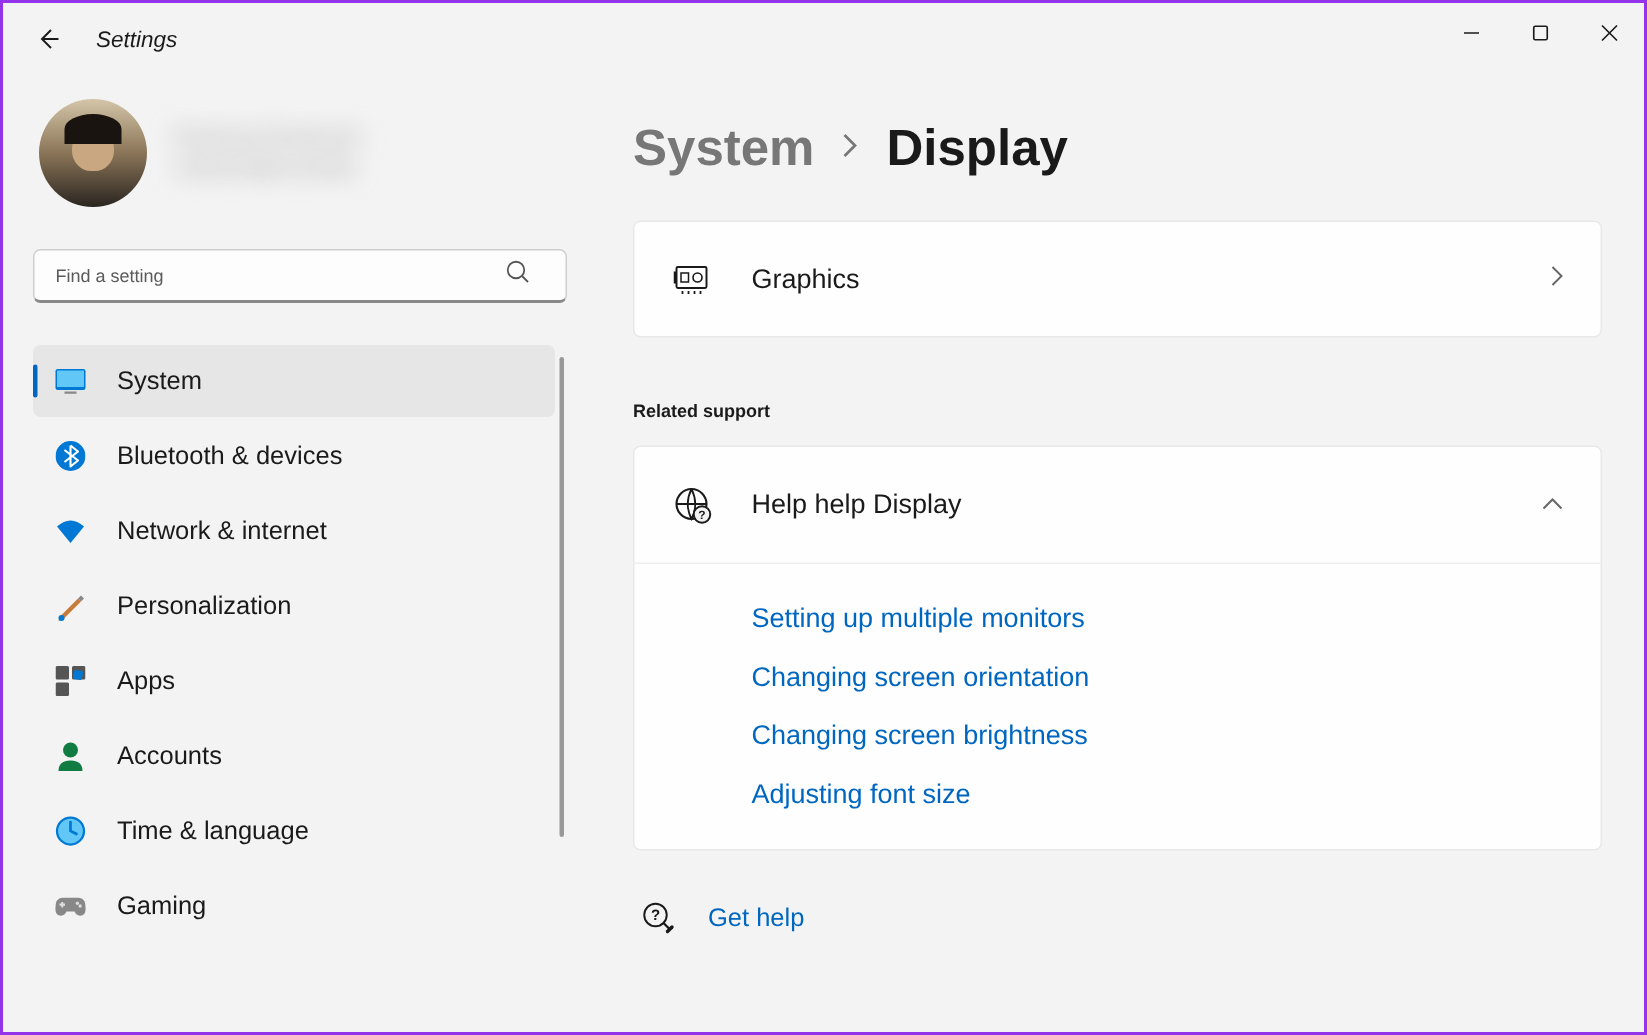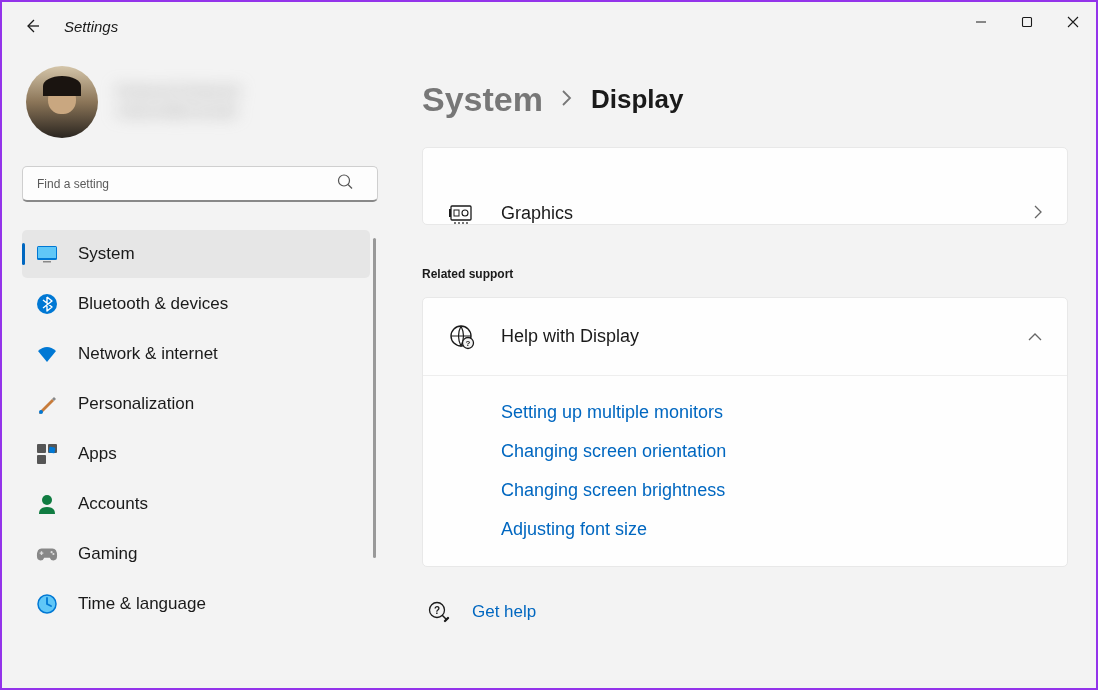--- a/index.html
+++ b/index.html
@@ -29,23 +29,23 @@
     .nav-item { display: flex; align-items: center; height: 48px; padding-left: 14px; gap: 20px; border-radius: 5px; cursor: pointer; font-size: 17px; color: #1a1a1a; }
     .nav-item.active { background: #e6e6e6; position: relative; }
     .nav-item.active::before { content: ""; position: absolute; left: 0; top: 13px; bottom: 13px; width: 3px; background: #0067c0; border-radius: 2px; }
     .nav-icon { width: 22px; height: 22px; display: flex; align-items: center; justify-content: center; flex-shrink: 0; }
     .nav-scrollbar { position: absolute; right: -6px; top: 8px; width: 3px; height: 320px; background: #999; border-radius: 2px; }
     
     .content { flex: 1; padding: 30px 28px 0 40px; overflow: hidden; }
     .breadcrumb { display: flex; align-items: center; gap: 18px; margin-bottom: 28px; }
     .crumb-parent { font-size: 34px; font-weight: 600; color: #777; cursor: pointer; }
     .crumb-chevron { color: #777; }
-    .crumb-current { font-size: 26px; font-weight: 600; color: #1a1a1a; }
-    
-    .setting-card { background: #fefefe; border: 1px solid #e8e8e8; border-radius: 5px; display: flex; align-items: flex-end; height: 78px; padding: 0 24px; cursor: pointer; margin-bottom: 42px; }
+    .crumb-current { font-size: 34px; font-weight: 600; color: #1a1a1a; }
+    
+    .setting-card { background: #fefefe; border: 1px solid #e8e8e8; border-radius: 5px; display: flex; align-items: center; height: 78px; padding: 0 24px; cursor: pointer; margin-bottom: 42px; }
     .setting-card .card-icon { width: 30px; display: flex; align-items: center; justify-content: center; margin-right: 24px; }
     .setting-card .card-label { font-size: 18px; color: #1a1a1a; flex: 1; }
     
     .section-title { font-size: 12px; font-weight: 600; color: #1a1a1a; margin-bottom: 16px; }
     
     .help-card { background: #fefefe; border: 1px solid #e8e8e8; border-radius: 5px; margin-bottom: 34px; }
     .help-header { display: flex; align-items: center; height: 78px; padding: 0 24px; cursor: pointer; border-bottom: 1px solid #eee; }
     .help-header .card-icon { width: 30px; display: flex; align-items: center; justify-content: center; margin-right: 24px; }
     .help-header .card-label { font-size: 18px; color: #1a1a1a; flex: 1; }
     .help-content { padding: 26px 24px 26px 78px; display: flex; flex-direction: column; gap: 18px; }
@@ -156,38 +156,38 @@
         <span class="nav-icon">
           <svg width="20" height="20" viewBox="0 0 20 20">
               <circle cx="10" cy="6" r="5" fill="#107c41"></circle>
               <path d="M2 20 Q2 13 10 13 Q18 13 18 20 Z" fill="#107c41"></path>
             </svg>
         </span>
         <span>Accounts</span>
       </div>
       <div class="nav-item">
         <span class="nav-icon">
+          <svg width="22" height="22" viewBox="0 0 22 22">
+              <circle cx="11" cy="11" r="9" fill="#60c7f7"></circle>
+              <circle cx="11" cy="11" r="9" fill="none" stroke="#0078d4" stroke-width="1.5"></circle>
+              <path d="M11 5 L11 11 L15 13" stroke="#0078d4" stroke-width="1.8" fill="none" stroke-linecap="round"></path>
+            </svg>
+        </span>
+        <span>Time &amp; language</span>
+      </div>
+      <div class="nav-item">
+        <span class="nav-icon">
           <svg width="24" height="16" viewBox="0 0 24 16">
               <path d="M6 2 L18 2 Q23 2 23 10 Q23 15 19 15 Q16 15 15 12 L9 12 Q8 15 5 15 Q1 15 1 10 Q1 2 6 2 Z" fill="#888"></path>
               <circle cx="17" cy="6" r="1.2" fill="#ddd"></circle>
               <circle cx="19" cy="8" r="1.2" fill="#ddd"></circle>
               <path d="M6 5 L6 9 M4 7 L8 7" stroke="#ddd" stroke-width="1.5"></path>
             </svg>
         </span>
         <span>Gaming</span>
-      </div>
-      <div class="nav-item">
-        <span class="nav-icon">
-          <svg width="22" height="22" viewBox="0 0 22 22">
-              <circle cx="11" cy="11" r="9" fill="#60c7f7"></circle>
-              <circle cx="11" cy="11" r="9" fill="none" stroke="#0078d4" stroke-width="1.5"></circle>
-              <path d="M11 5 L11 11 L15 13" stroke="#0078d4" stroke-width="1.8" fill="none" stroke-linecap="round"></path>
-            </svg>
-        </span>
-        <span>Time &amp; language</span>
       </div>
       <div class="nav-scrollbar"></div>
     </nav>
   </aside>
 
   <main class="content">
     <div class="breadcrumb">
       <span class="crumb-parent">System</span>
       <span class="crumb-chevron">
         <svg width="12" height="20" viewBox="0 0 12 20">
@@ -220,21 +220,21 @@
     <div class="help-card">
       <div class="help-header">
         <span class="card-icon">
           <svg width="26" height="26" viewBox="0 0 26 26">
               <circle cx="12" cy="12" r="10" stroke="#1a1a1a" stroke-width="1.4" fill="none"></circle>
               <path d="M2 12 L22 12 M12 2 Q17 12 12 22 Q7 12 12 2" stroke="#1a1a1a" stroke-width="1.2" fill="none"></path>
               <circle cx="19" cy="19" r="5.5" fill="#f3f3f3" stroke="#1a1a1a" stroke-width="1.3"></circle>
               <text x="19" y="22" font-size="8" text-anchor="middle" fill="#1a1a1a" font-weight="bold">?</text>
             </svg>
         </span>
-        <span class="card-label">Help with Display</span>
+        <span class="card-label">Help help Display</span>
         <span>
           <svg width="16" height="10" viewBox="0 0 16 10">
               <path d="M2 8 L8 2 L14 8" stroke="#666" stroke-width="1.3" fill="none"></path>
             </svg>
         </span>
       </div>
       <div class="help-content">
         <a class="help-link">Setting up multiple monitors</a>
         <a class="help-link">Changing screen orientation</a>
         <a class="help-link">Changing screen brightness</a>

